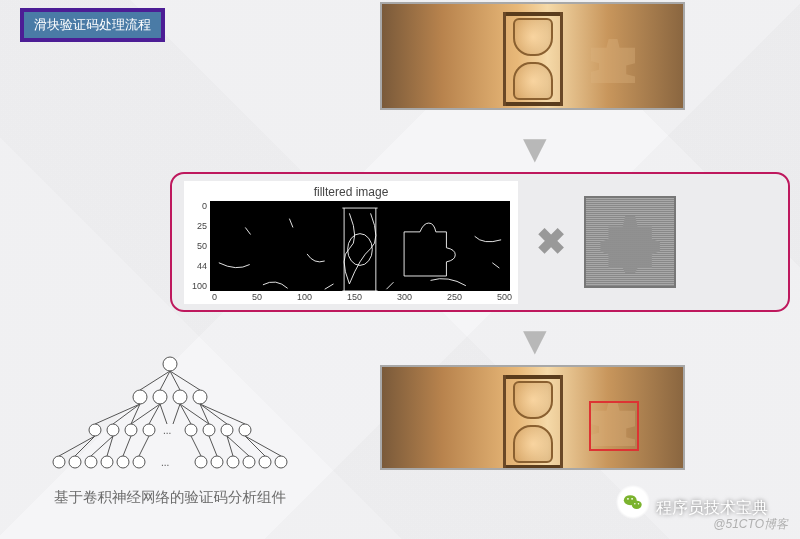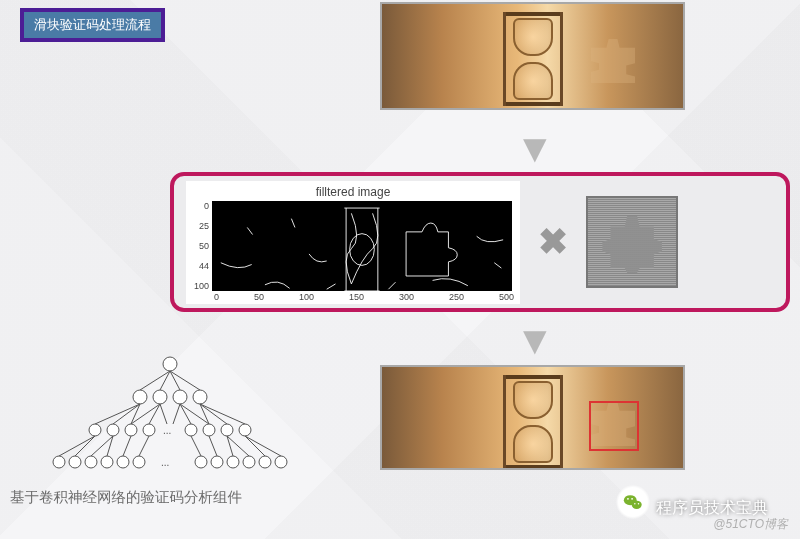--- a/index.html
+++ b/index.html
@@ -89,21 +89,21 @@
   .arrow2 { top: 320px; left: 515px; }
 
   
   .stage2 {
     position: absolute;
     top: 172px;
     left: 170px;
     width: 620px;
     height: 140px;
     background: #ececee;
-    border: 4px solid #be185d;
+    border: 2px solid #be185d;
     border-radius: 14px;
     display: flex;
     align-items: center;
     padding: 8px 12px;
     gap: 18px;
   }
   .chart-wrap {
     background: #fff;
     padding: 4px 6px 2px 6px;
     display: flex;
@@ -183,20 +183,21 @@
 
   
   .cnn {
     position: absolute;
     left: 10px;
     top: 352px;
     width: 320px;
   }
   .cnn svg { display:block; margin: 0 auto; }
   .cnn-caption {
+    text-align: center;
     font-size: 14.5px;
     color: #6b6b6b;
     margin-top: 6px;
   }
 
   
   .wechat {
     position: absolute;
     right: 32px;
     bottom: 20px;

